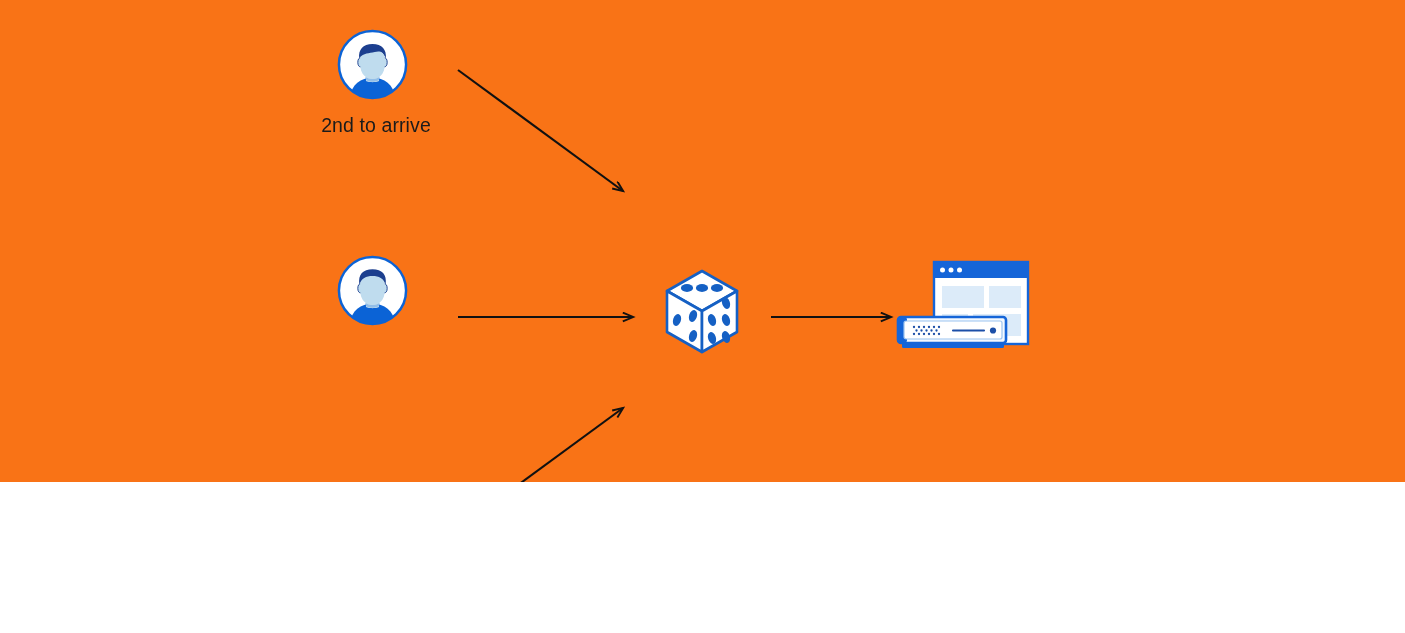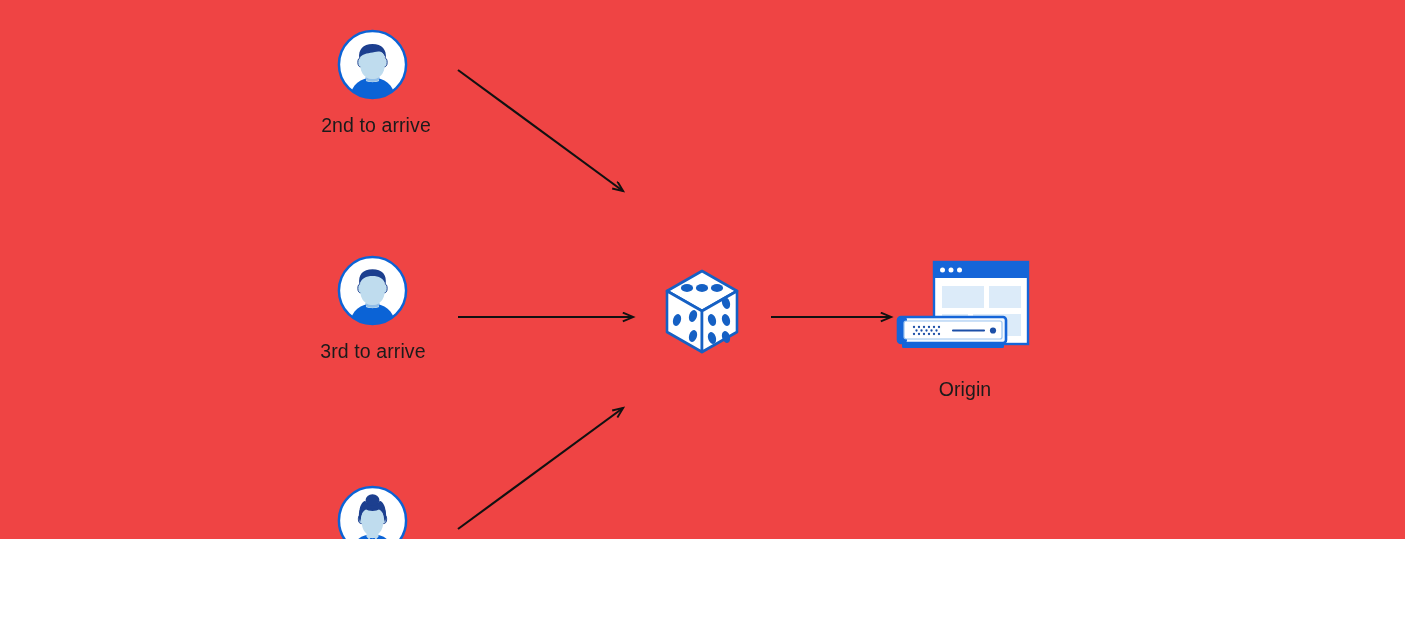--- a/index.html
+++ b/index.html
@@ -7,22 +7,22 @@
     margin: 0;
     padding: 0;
     background: #ffffff;
   }
   body {
     font-family: "Liberation Sans", sans-serif;
   }
   #canvas {
     position: relative;
     width: 1405px;
-    height: 539px;
-    background: #ef4444;
+    height: 482px;
+    background: #f97316;
     overflow: hidden;
   }
   .node {
     position: absolute;
   }
   .icon-wrap {
     position: absolute;
     left: 0;
     top: 0;
   }
@@ -108,21 +108,20 @@
         <path d="M19,100 C19,78 33,68 50,68 C67,68 81,78 81,100 Z" fill="#0b63d6"></path>
         <path d="M41,56 L59,56 L59,72 C59,75 41,75 41,72 Z" fill="#bfdcee"></path>
         <path d="M40,66 C43,71 57,71 60,66 L60,70 C57,75 43,75 40,70 Z" fill="#0b63d6" opacity="0.25"></path>
         <ellipse cx="34.5" cy="47" rx="4.6" ry="6.4" fill="#bfdcee" stroke="#1c3f8f" stroke-width="1.3"></ellipse>
         <ellipse cx="65.5" cy="47" rx="4.6" ry="6.4" fill="#bfdcee" stroke="#1c3f8f" stroke-width="1.3"></ellipse>
         <path d="M33,41 C33,24 67,24 67,41 L67,49 C67,64 58,70 50,70 C42,70 33,64 33,49 Z" fill="#bfdcee"></path>
         <path d="M32,42 C30,28 37,21 50,21 C63,21 70,28 68,42 C65,33 59,30 50,30 C41,30 35,33 32,42 Z" fill="#1c3f8f"></path>
       </g>
     </svg>
   </div>
-  <div class="node-label" id="label-3rd">3rd to arrive</div>
 
   <div class="node" id="user-node-1st">
     <svg class="icon-wrap" width="73" height="73" viewBox="0 0 100 100">
       <circle cx="50" cy="50" r="46" fill="#ffffff" stroke="#0b63d6" stroke-width="3.4"></circle>
       <clipPath id="clipC">
           <circle cx="50" cy="50" r="46"></circle>
         </clipPath>
       <g clip-path="url(#clipC)">
         <path d="M20,100 C20,79 34,69 50,69 C66,69 80,79 80,100 Z" fill="#0b63d6"></path>
         <path d="M42,57 L58,57 L58,72 C58,75 42,75 42,72 Z" fill="#bfdcee"></path>
@@ -207,15 +206,14 @@
           <circle cx="28" cy="76" r="1.15"></circle>
             <circle cx="33" cy="76" r="1.15"></circle>
           <circle cx="38" cy="76" r="1.15"></circle>
             <circle cx="43" cy="76" r="1.15"></circle>
         </g>
         <line x1="57" y1="72.5" x2="88" y2="72.5" stroke="#1c4fa8" stroke-width="2.1" stroke-linecap="round"></line>
         <circle cx="97" cy="72.5" r="3.1" fill="#1c4fa8"></circle>
       </g>
     </svg>
   </div>
-  <div class="node-label" id="label-origin">Origin</div>
 
 </div>
 
 </body></html>

